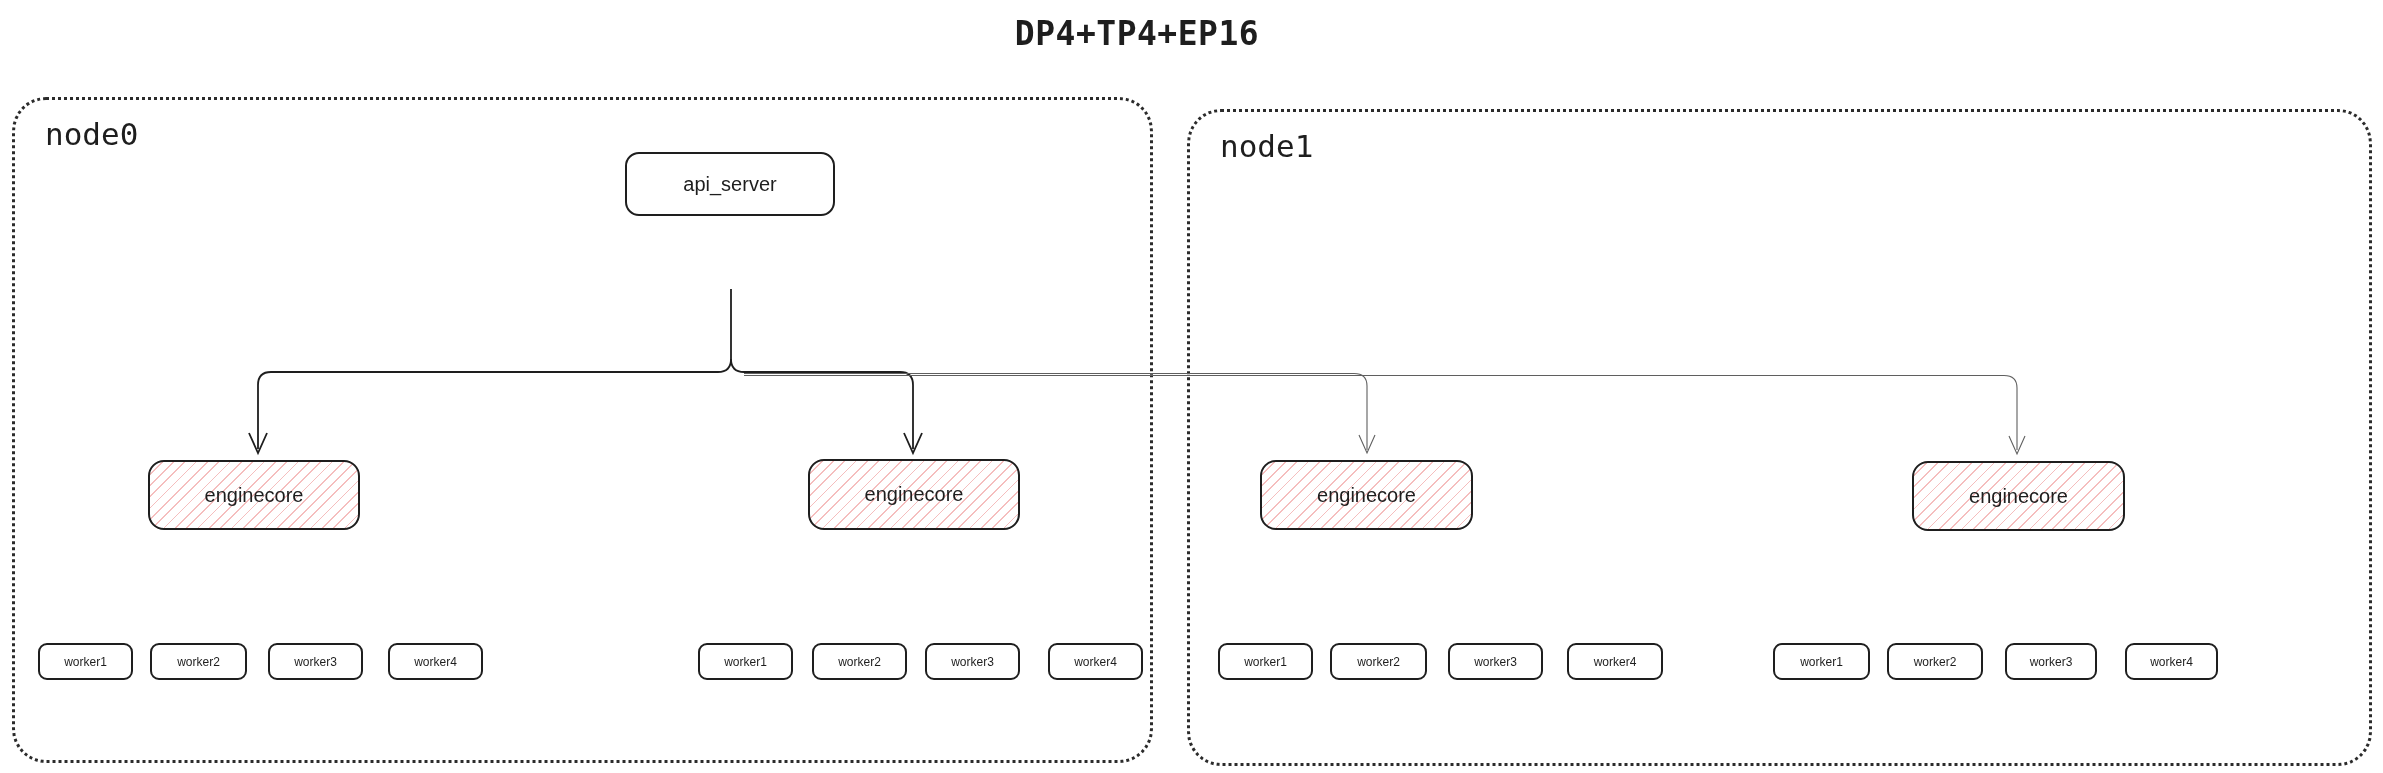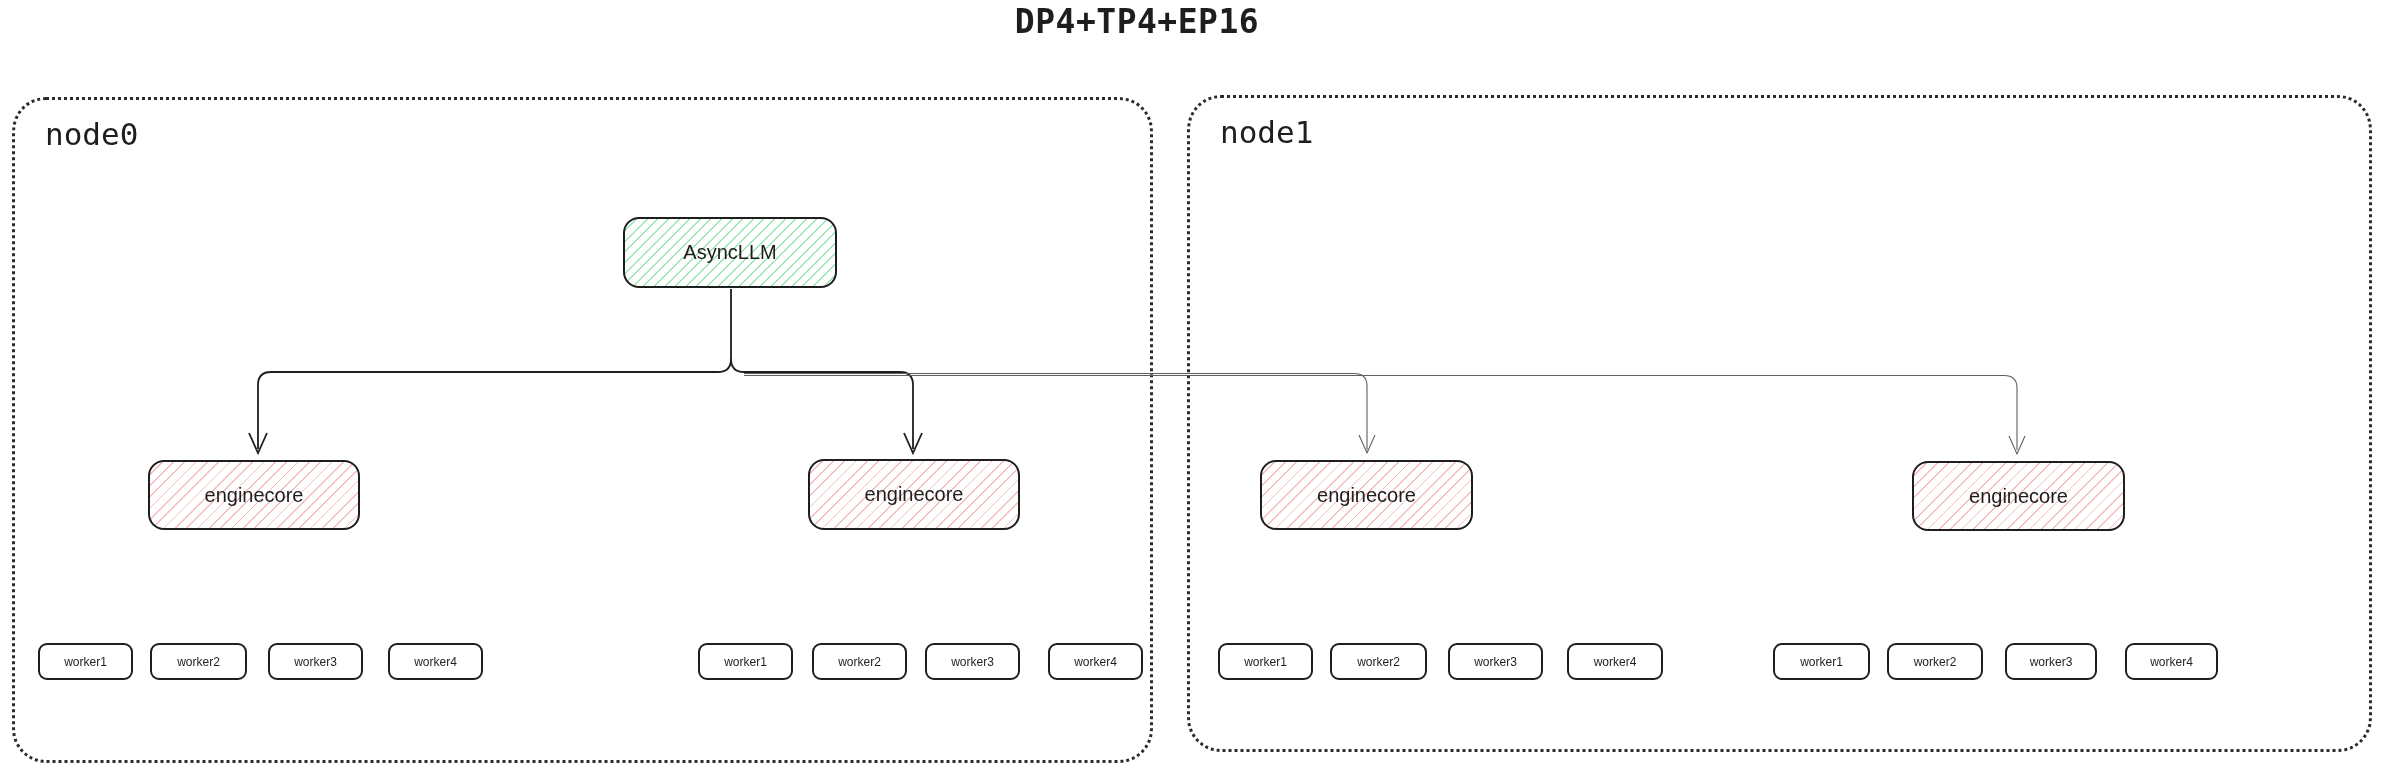--- a/index.html
+++ b/index.html
@@ -5,35 +5,35 @@
   html,body{margin:0;padding:0;background:#ffffff;}
   #stage{
     position:relative;
     width:2383px;height:773px;
     background:#ffffff;
     font-family:"Liberation Sans",sans-serif;
     color:#1e1e1e;
     overflow:hidden;
   }
   .title{
-    position:absolute;top:2px;left:1137px;transform:translateX(-50%);
+    position:absolute;top:14px;left:1137px;transform:translateX(-50%);
     font-family:"DejaVu Sans Mono",monospace;
     font-size:33px;font-weight:600;letter-spacing:0.5px;
     white-space:nowrap;
   }
   .node-frame{
     position:absolute;
     border:3px dotted #2b2b2b;
     border-radius:34px;
     box-sizing:border-box;
     background:transparent;
     z-index:0;
   }
   #node0{left:12px;top:97px;width:1141px;height:666px;}
-  #node1{left:1187px;top:95px;width:1185px;height:657px;}
+  #node1{left:1187px;top:109px;width:1185px;height:657px;}
   .node-label{
     position:absolute;left:30px;top:16px;
     font-family:"DejaVu Sans Mono",monospace;
     font-size:31px;font-weight:400;
   }
   .box{
     position:absolute;
     border:2px solid #1e1e1e;
     box-sizing:border-box;
     background:#ffffff;
@@ -79,22 +79,22 @@
     <path d="M 731 289 L 731 359 Q 731 372 718 372 L 271 372 Q 258 372 258 385 L 258 449" fill="none" stroke="#1e1e1e" stroke-width="1.8"></path>
     <path d="M 249 433 L 258 453 L 267 433" fill="none" stroke="#1e1e1e" stroke-width="1.8"></path>
     <path d="M 731 359 Q 731 372 744 372 L 900 372 Q 913 372 913 385 L 913 449" fill="none" stroke="#1e1e1e" stroke-width="1.8"></path>
     <path d="M 904 433 L 913 453 L 922 433" fill="none" stroke="#1e1e1e" stroke-width="1.8"></path>
     <path d="M 744 373.5 L 1354 373.5 Q 1367 373.5 1367 386 L 1367 450" fill="none" stroke="#5f5f5f" stroke-width="1.1"></path>
     <path d="M 1359 435 L 1367 453 L 1375 435" fill="none" stroke="#5f5f5f" stroke-width="1.1"></path>
     <path d="M 744 375.5 L 2004 375.5 Q 2017 375.5 2017 388 L 2017 450" fill="none" stroke="#5f5f5f" stroke-width="1.1"></path>
     <path d="M 2009 436 L 2017 454 L 2025 436" fill="none" stroke="#5f5f5f" stroke-width="1.1"></path>
   </svg>
 
-  <div class="box rounded-lg hatch-green" style="left:623px;top:217px;width:214px;height:71px;">
-    <span>AsyncLLM</span>
+  <div class="box rounded-md" style="left:625px;top:152px;width:210px;height:64px;">
+    <span>api_server</span>
   </div>
 
   <div class="box rounded-lg hatch-pink" style="left:148px;top:460px;width:212px;height:70px;">
     <span>enginecore</span>
   </div>
   <div class="box rounded-lg hatch-pink" style="left:808px;top:459px;width:212px;height:71px;">
     <span>enginecore</span>
   </div>
   <div class="box rounded-lg hatch-pink" style="left:1260px;top:460px;width:213px;height:70px;">
     <span>enginecore</span>

